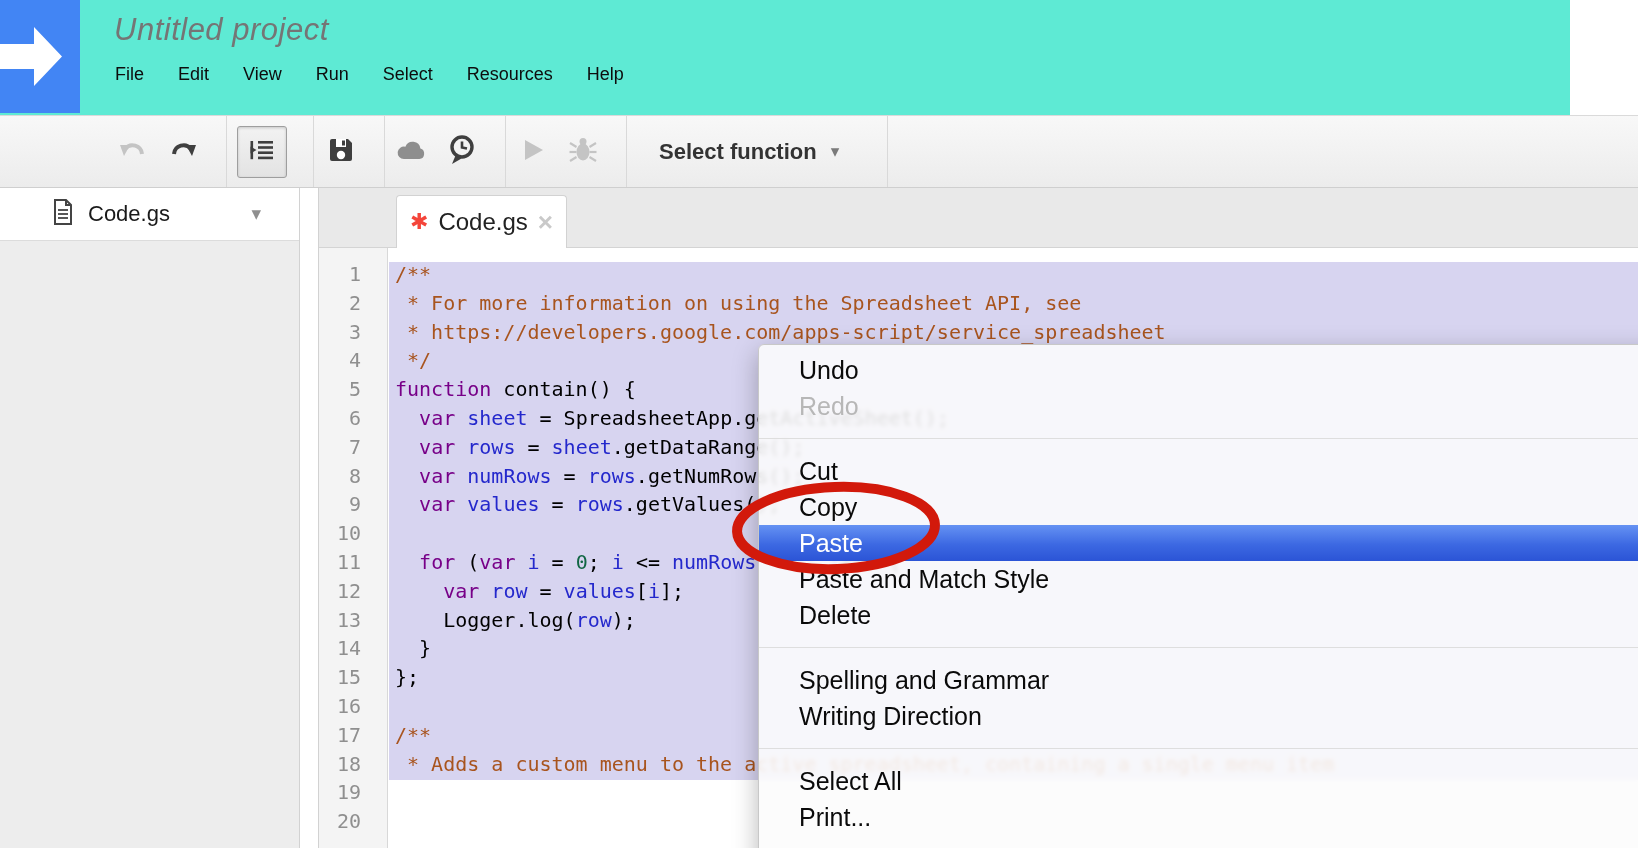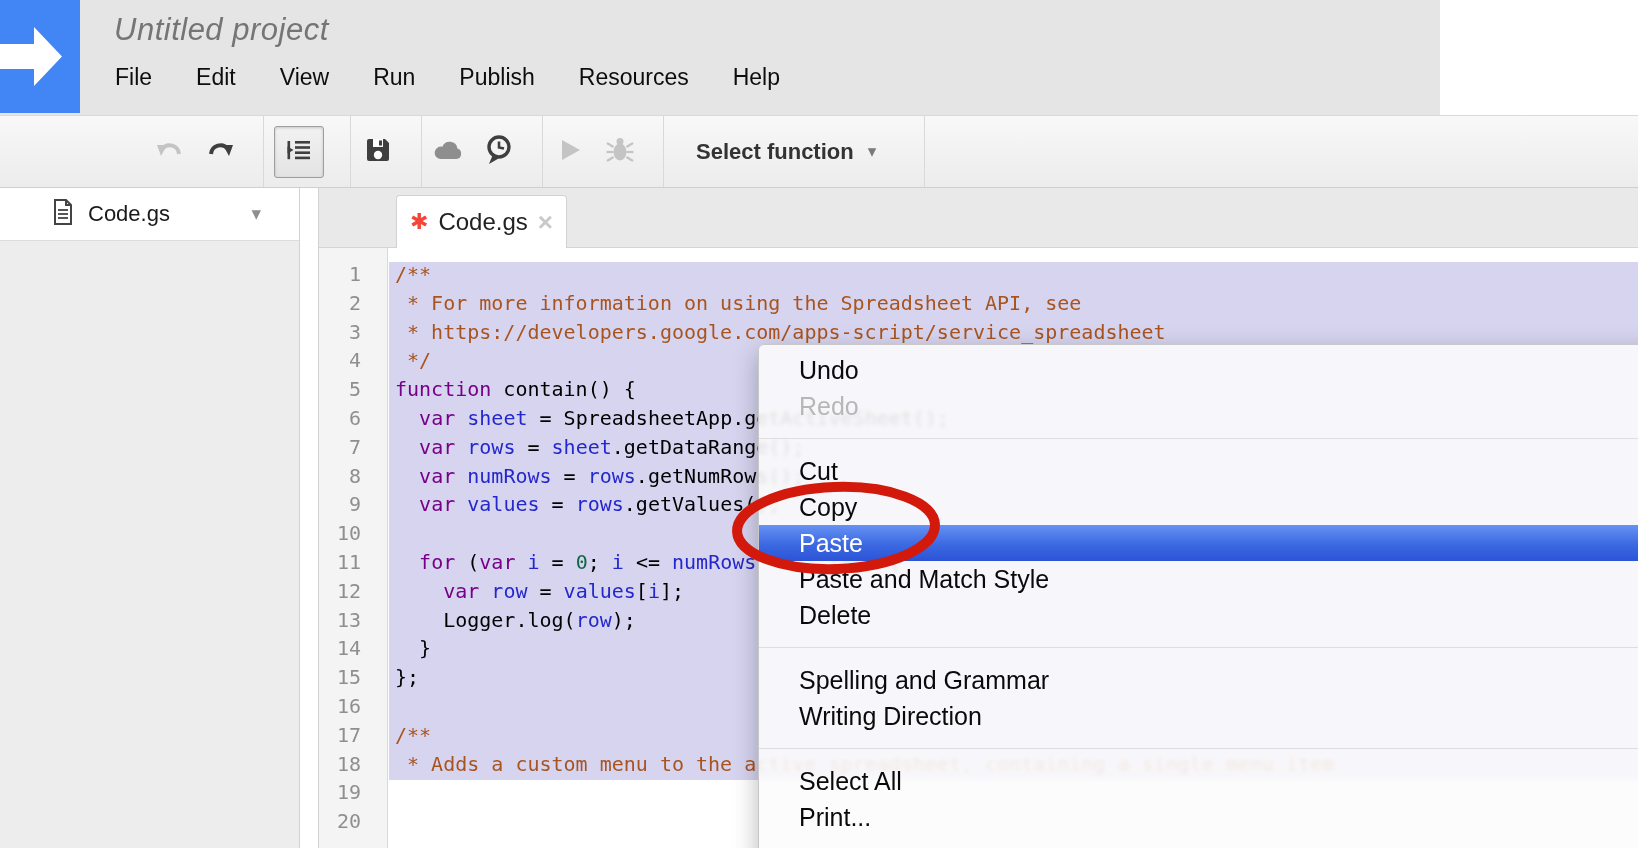--- a/index.html
+++ b/index.html
@@ -1,29 +1,29 @@
 <!DOCTYPE html>
 <html style="--accent: #4285f4; --selection: #d7d4f0; --comment: #a8541e; --keyword: #770088; --vardef: #2428cc; --number: #116644; --hl-top: #6592f3; --hl-bot: #2b54d6;"><head>
 <meta charset="utf-8">
 <style>
   html,body{margin:0;padding:0;}
   body{font-family:"Liberation Sans",sans-serif;background:#fff;}
   .screen{position:relative;width:1638px;height:848px;overflow:hidden;background:#fff;}
 
   
-  .header{position:absolute;left:0;top:0;width:1440px;height:115px;background:#e5e5e5;}
+  .header{position:absolute;left:0;top:0;width:1570px;height:115px;background:#5eead4;}
   .logo{position:absolute;left:0;top:0;width:80px;height:113px;background:var(--accent);}
   .proj-title{position:absolute;left:114px;top:12px;font-size:31px;font-style:italic;color:#757575;letter-spacing:.5px;}
-  .menubar{position:absolute;left:115px;top:64px;display:flex;gap:44px;font-size:23px;color:#0d0d0d;}
+  .menubar{position:absolute;left:115px;top:64px;display:flex;gap:34px;font-size:18px;color:#0d0d0d;}
   .menu-item{cursor:default;}
 
   
   .toolbar{position:absolute;left:0;top:115px;width:1638px;height:73px;box-sizing:border-box;
     border-top:1px solid #dadada;border-bottom:1px solid #cfcfcf;
-    background:linear-gradient(#f8f8f8,#ececec);display:flex;align-items:center;padding-left:37px;}
+    background:linear-gradient(#f8f8f8,#ececec);display:flex;align-items:center;}
   .toolbar>*{margin-right:16px;}
   .tb-first{margin-left:116px;}
   .tsep{width:1px;align-self:stretch;background:#d9d9d9;margin:0 10px;}
   .tbtn{display:flex;align-items:center;justify-content:center;min-width:34px;height:52px;}
   .tbtn.pressed{border:1px solid #9e9e9e;border-radius:3px;background:linear-gradient(#f2f2f2,#e3e3e3);
     box-shadow:inset 0 1px 3px rgba(0,0,0,.18);width:48px;min-width:48px;height:50px;}
   .tb-select{display:flex;align-items:center;gap:14px;padding:0 22px;height:52px;}
   .tb-select-label{font-size:22px;font-weight:bold;color:#333;}
   .tb-caret{font-size:17px;color:#7a7a7a;}
 
@@ -76,21 +76,21 @@
       <svg width="80" height="113" viewBox="0 0 80 113">
         <polygon points="0,44 34,44 34,27 62,56.5 34,86 34,69 0,69" fill="#ffffff"></polygon>
       </svg>
     </div>
     <div class="proj-title">Untitled project</div>
     <div class="menubar">
         <span class="menu-item">File</span>
         <span class="menu-item">Edit</span>
         <span class="menu-item">View</span>
         <span class="menu-item">Run</span>
-        <span class="menu-item">Publish</span>
+        <span class="menu-item">Select</span>
         <span class="menu-item">Resources</span>
         <span class="menu-item">Help</span>
       </div>
   </div>
 
   <div class="toolbar">
       <div class="tbtn tb-first">
         <span><svg width="30" height="24" viewBox="0 0 30 24">
             <path d="M24 16 A 9.5 9.5 0 0 0 7 11" fill="none" stroke="#c4c4c4" stroke-width="4"></path>
             <polygon points="2,7 12,7 6,18" fill="#c4c4c4"></polygon>

